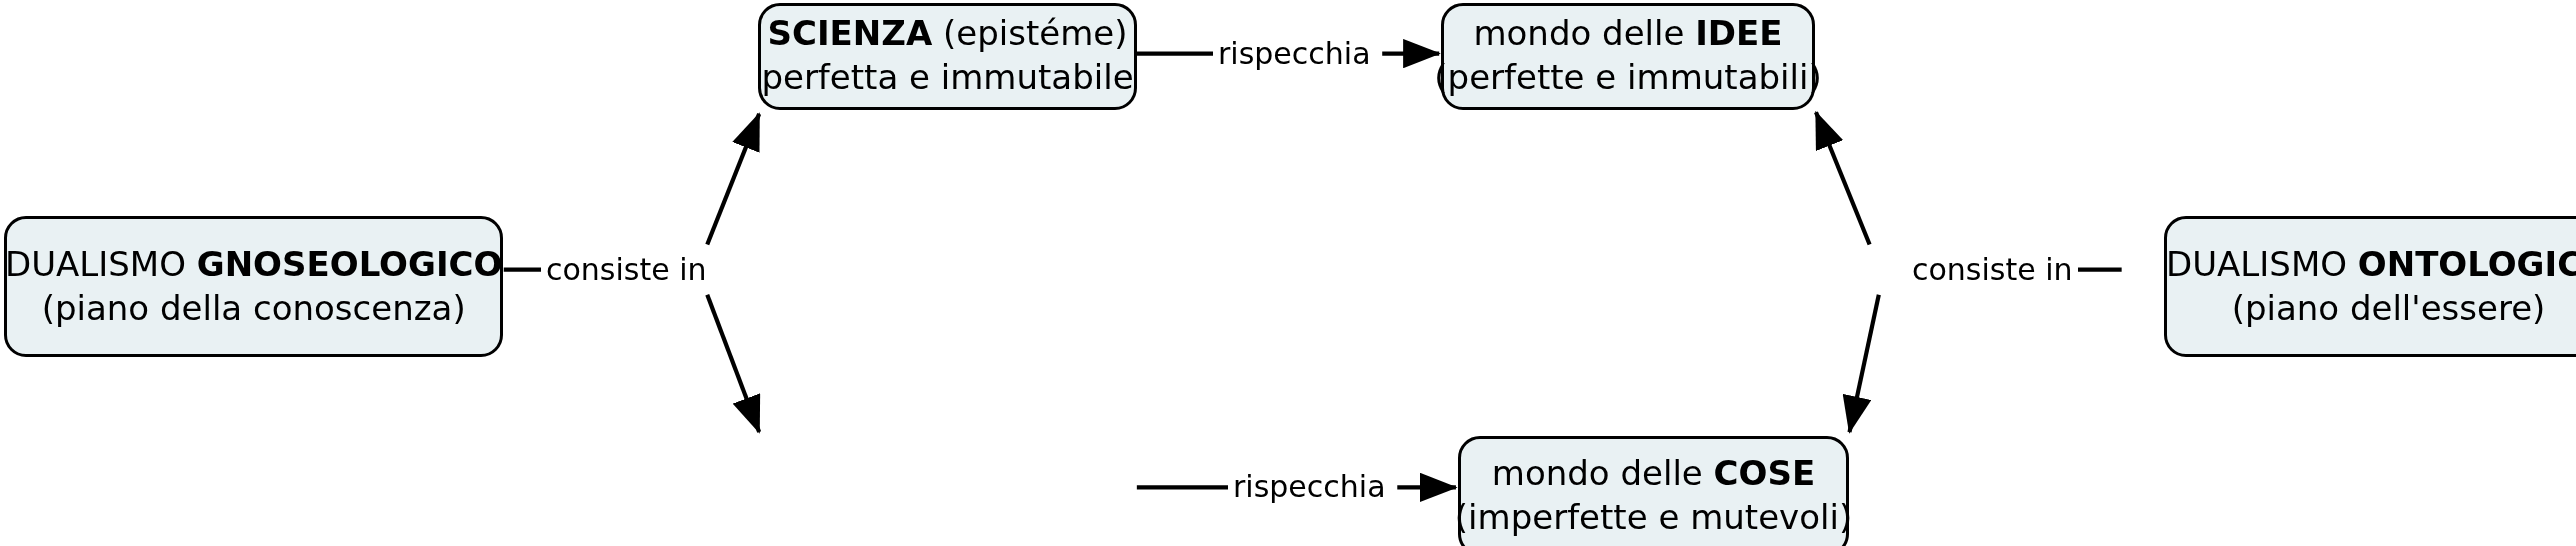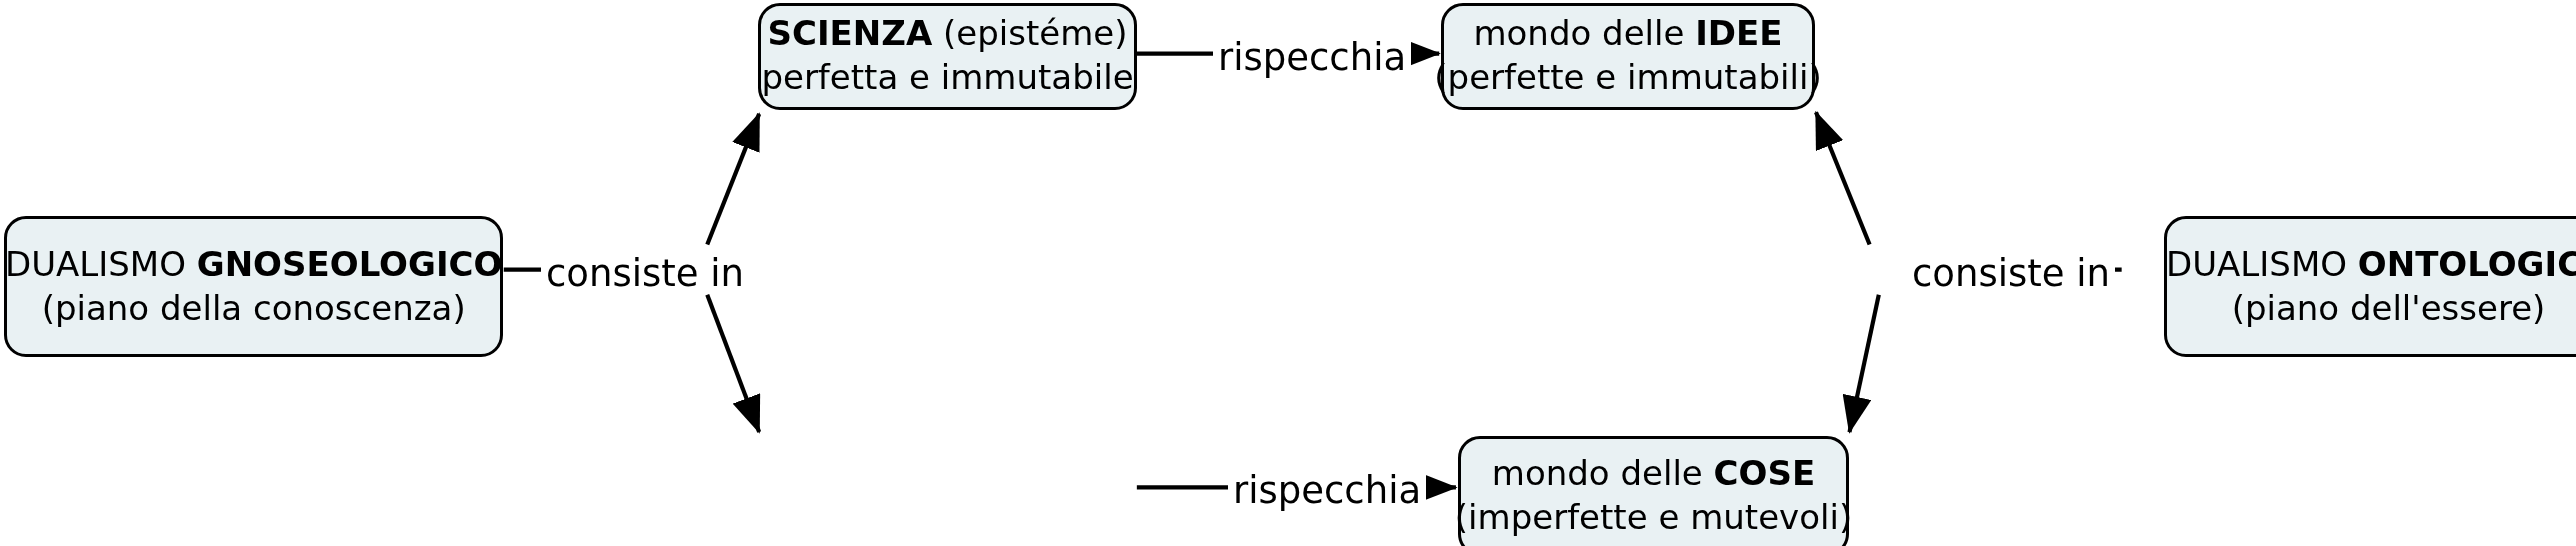--- a/index.html
+++ b/index.html
@@ -65,21 +65,21 @@
   }
   #node-idee {
     left: 1441px; top: 2.5px;   width: 374px;  height: 107px;
   }
   #node-cose {
     left: 1458px; top: 436px; width: 391px;  height: 120px;
   }
   
   .edge-label {
     position: absolute;
-    font-size: 37px;
+    font-size: 30px;
     color: #000000;
     background: #ffffff;
     white-space: nowrap;
     padding: 0 5px;
     z-index: 3;
     line-height: 1;
   }
   #label-consiste-left  { left: 541px;  top: 255px; }
   #label-consiste-right { left: 1907px; top: 255px; }
   #label-rispecchia-top { left: 1213px; top: 39px;  }

